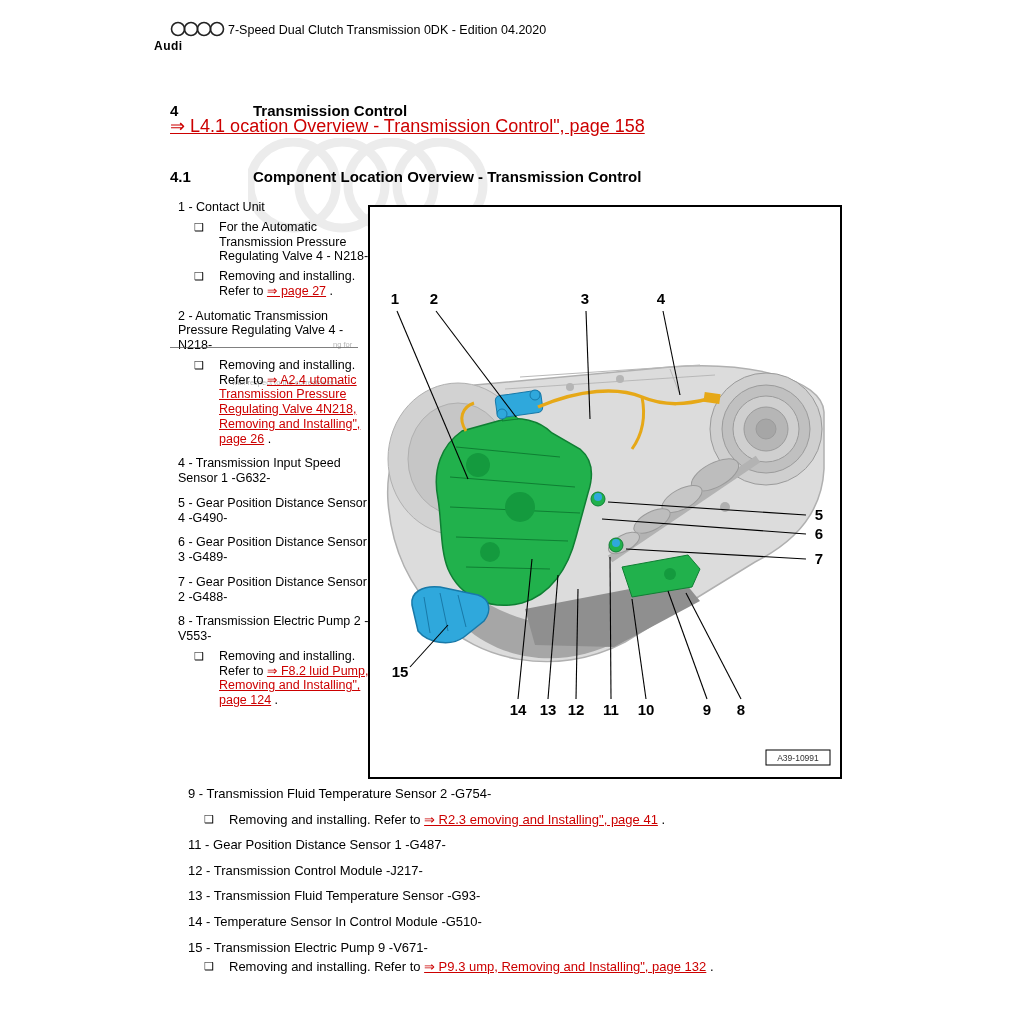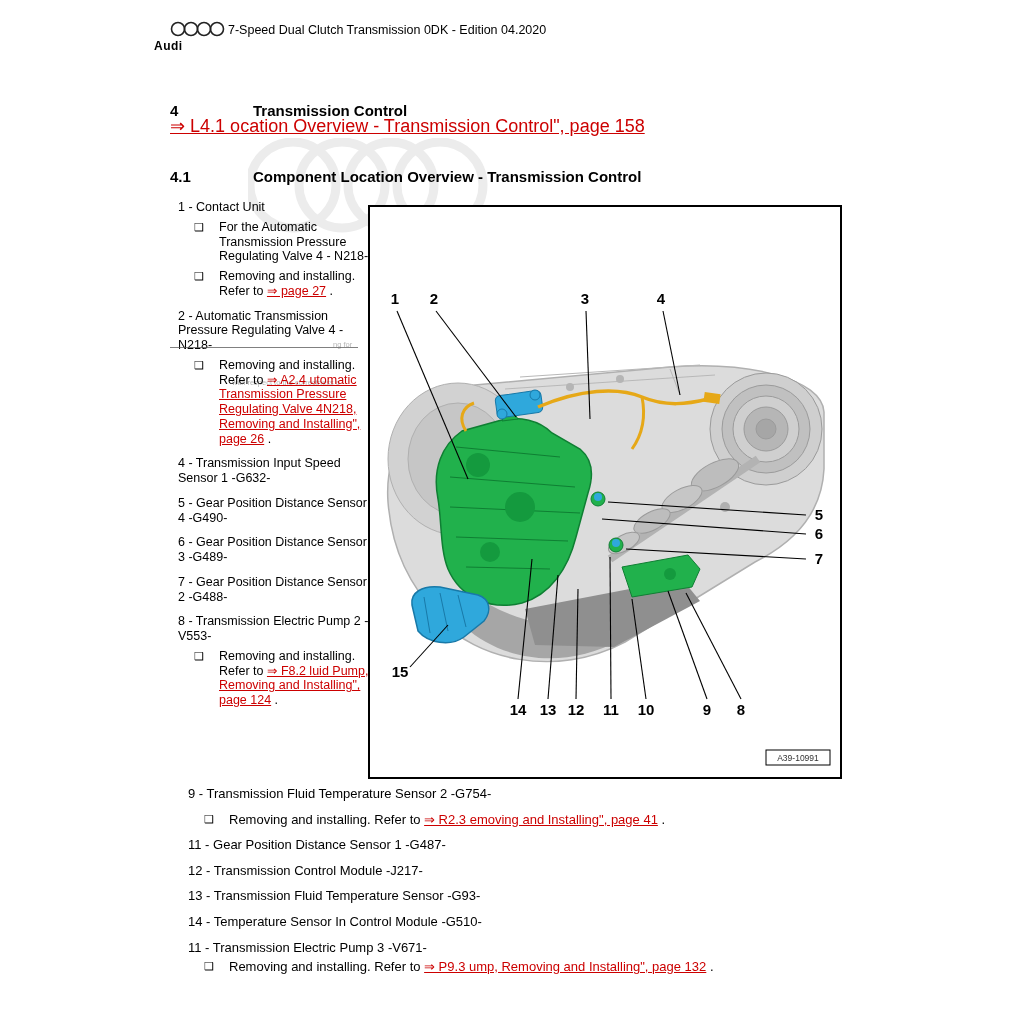--- a/index.html
+++ b/index.html
@@ -245,19 +245,19 @@
   <div class="bitem">
     <div>12 - Transmission Control Module -J217-</div>
   </div>
   <div class="bitem">
     <div>13 - Transmission Fluid Temperature Sensor -G93-</div>
   </div>
   <div class="bitem">
     <div>14 - Temperature Sensor In Control Module -G510-</div>
   </div>
   <div class="bitem">
-    <div>11 - Transmission Electric Pump 3 -V671-</div>
+    <div>15 - Transmission Electric Pump 9 -V671-</div>
     <div class="bbullet">
       <span class="lmark">❑</span>
       <span class="lbody"><span>Removing and installing. Refer to </span><a class="rlink">⇒ P9.3 ump, Removing and Installing", page 132</a><span> .</span></span>
     </div>
   </div>
 </div>
 
 </body></html>

